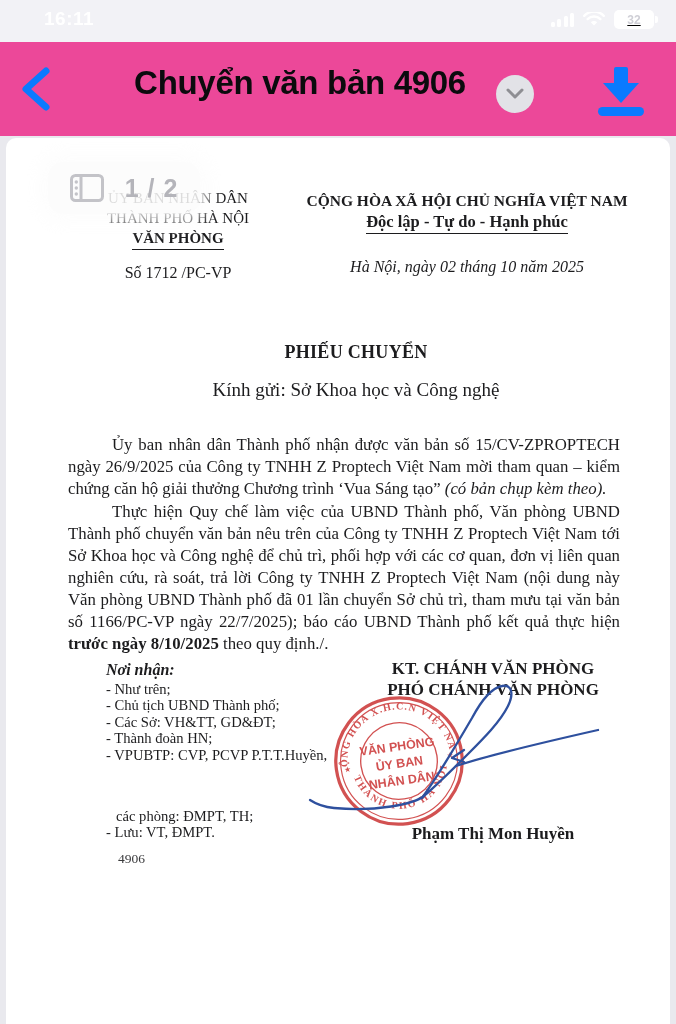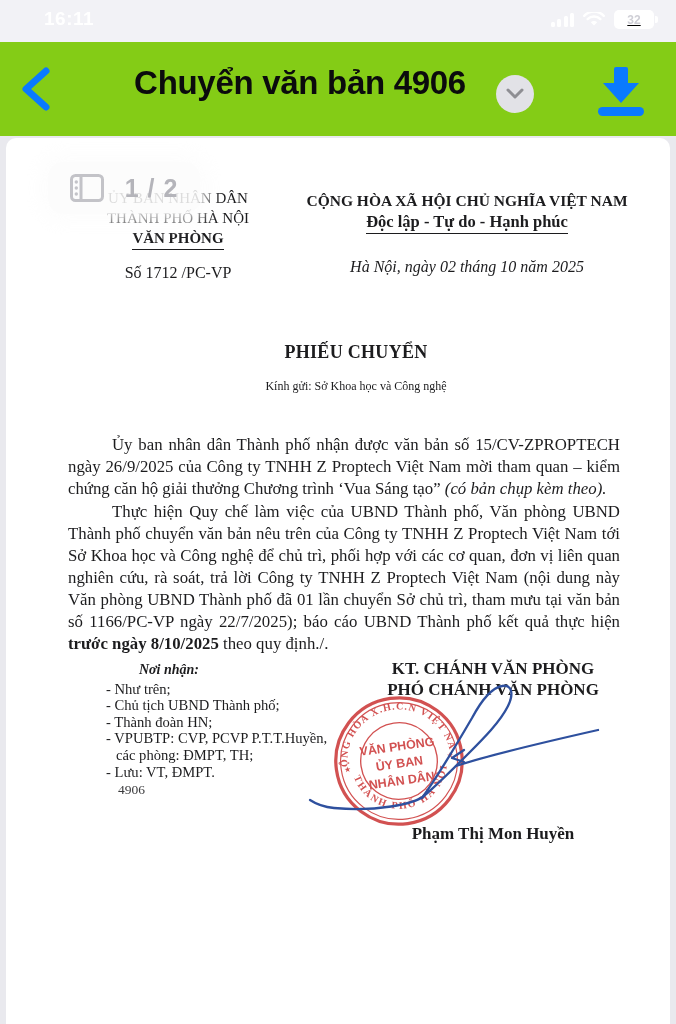--- a/index.html
+++ b/index.html
@@ -16,49 +16,49 @@
   .sb-signal{display:flex;align-items:flex-end;gap:2.5px;height:15px;}
   .sb-signal i{display:block;width:4px;background:#ffffff;border-radius:1.5px;}
   .sb-signal i:nth-child(1){height:5px;}
   .sb-signal i:nth-child(2){height:8px;}
   .sb-signal i:nth-child(3){height:11px;}
   .sb-signal i:nth-child(4){height:14px;}
   .sb-batt{position:relative;width:40px;height:19px;background:#ffffff;border-radius:5px;display:flex;align-items:center;justify-content:center;text-decoration:underline;}
   .sb-batt span{font-size:12px;font-weight:bold;color:#cfcfd6;}
   .sb-batt:after{content:"";position:absolute;right:-4px;top:6px;width:3px;height:7px;background:#ffffff;border-radius:0 2px 2px 0;}
   
-  .nav{position:absolute;top:42px;left:0;right:0;height:94px;background:#84cc16;z-index:5;}
+  .nav{position:absolute;top:42px;left:0;right:0;height:94px;background:#ec4899;z-index:5;}
   .nav-back{position:absolute;left:16px;top:24px;width:40px;height:46px;cursor:pointer;}
   .nav-title{position:absolute;left:90px;top:22px;width:420px;text-align:center;font-size:33px;font-weight:bold;color:#0b0b0d;letter-spacing:-.3px;white-space:nowrap;}
   .nav-disclose{position:absolute;left:496px;top:33px;width:38px;height:38px;border-radius:50%;background:#e2e2e7;display:flex;align-items:center;justify-content:center;cursor:pointer;}
   .nav-download{position:absolute;right:24px;top:23px;width:62px;height:52px;cursor:pointer;}
   
   .page{
     position:absolute;left:6px;right:6px;top:138px;bottom:0;
     background:#ffffff;border-radius:10px 10px 0 0;z-index:1;
     font-family:"Liberation Serif", serif;color:#1c1c1e;
   }
   .abs{position:absolute;}
   .tc{text-align:center;}
   .issuer{left:76px;top:50px;width:192px;font-size:15px;line-height:20px;}
   .issuer .bold-u{font-weight:bold;}
   .u{display:inline-block;border-bottom:1.5px solid #1c1c1e;padding-bottom:1px;}
   .refnum{left:76px;top:126px;width:192px;font-size:16px;}
   .national{left:288px;top:52px;width:346px;font-size:15.5px;line-height:21px;font-weight:bold;}
   .national .l2{font-size:16.5px;}
   .placedate{left:288px;top:120px;width:346px;font-size:16px;font-style:italic;}
   .doctitle{left:70px;top:204px;width:560px;font-size:18px;font-weight:bold;letter-spacing:.3px;}
-  .salut{left:70px;top:241px;width:560px;font-size:12px;}
+  .salut{left:70px;top:241px;width:560px;font-size:19px;}
   .para{left:62px;width:552px;font-size:16.8px;line-height:22px;text-align:justify;text-indent:44px;}
   .p1{top:296px;}
   .p2{top:363px;}
   .recips{left:100px;top:524px;width:260px;font-size:14.6px;line-height:16.6px;}
-  .recips .head{font-weight:bold;font-style:italic;font-size:14px;margin-bottom:2px;margin-left:33px;}
-  .recips .indent{padding-left:10px;}
-  .recips .code{padding-left:12px;font-size:13.5px;color:#3a3a3c;margin-top:2px;}
+  .recips .head{font-weight:bold;font-style:italic;font-size:16px;margin-bottom:2px;}
+  .recips .indent{padding-left:10px;margin-top:44px;}
+  .recips .code{padding-left:12px;font-size:13.5px;color:#3a3a3c;margin-top:10px;}
   .sighead{left:352px;top:520px;width:270px;font-size:17px;font-weight:bold;line-height:21px;}
   .signame{left:352px;top:686px;width:270px;font-size:17px;font-weight:bold;}
   .stamp{left:326px;top:556px;width:134px;height:134px;opacity:.88;}
   .autograph{left:300px;top:542px;width:296px;height:136px;z-index:3;}
   .badge{
     left:42px;top:24px;width:152px;height:52px;border-radius:15px;
     background:rgba(252,252,252,.86);box-shadow:0 0 16px 10px rgba(252,252,252,.8);
     display:flex;align-items:center;justify-content:center;gap:21px;z-index:4;
     font-family:"Liberation Sans", sans-serif;
   }
@@ -135,20 +135,21 @@
   <div class="abs doctitle tc">PHIẾU CHUYỂN</div>
   <div class="abs salut tc">Kính gửi: Sở Khoa học và Công nghệ</div>
 
   <div class="abs para p1"><span>Ủy ban nhân dân Thành phố nhận được văn bản số 15/CV-ZPROPTECH ngày 26/9/2025 của Công ty TNHH Z Proptech Việt Nam mời tham quan – kiểm chứng căn hộ giải thưởng Chương trình ‘Vua Sáng tạo” </span><i>(có bản chụp kèm theo).</i></div>
   <div class="abs para p2"><span>Thực hiện Quy chế làm việc của UBND Thành phố, Văn phòng UBND Thành phố chuyển văn bản nêu trên của Công ty TNHH Z Proptech Việt Nam tới Sở Khoa học và Công nghệ để chủ trì, phối hợp với các cơ quan, đơn vị liên quan nghiên cứu, rà soát, trả lời Công ty TNHH Z Proptech Việt Nam (nội dung này Văn phòng UBND Thành phố đã 01 lần chuyển Sở chủ trì, tham mưu tại văn bản số 1166/PC-VP ngày 22/7/2025); báo cáo UBND Thành phố kết quả thực hiện </span><b>trước ngày 8/10/2025</b><span> theo quy định./.</span></div>
 
   <div class="abs recips">
     <div class="head">Nơi nhận:</div>
     <div>- Như trên;</div>
     <div>- Chủ tịch UBND Thành phố;</div>
+    <div>- Các Sở: VH&amp;TT, GD&amp;ĐT;</div>
     <div>- Thành đoàn HN;</div>
     <div>- VPUBTP: CVP, PCVP P.T.T.Huyền,</div>
     <div class="indent">các phòng: ĐMPT, TH;</div>
     <div>- Lưu: VT, ĐMPT.</div>
     <div class="code">4906</div>
   </div>
 
   <div class="abs sighead tc">
     <div>KT. CHÁNH VĂN PHÒNG</div>
     <div>PHÓ CHÁNH VĂN PHÒNG</div>

